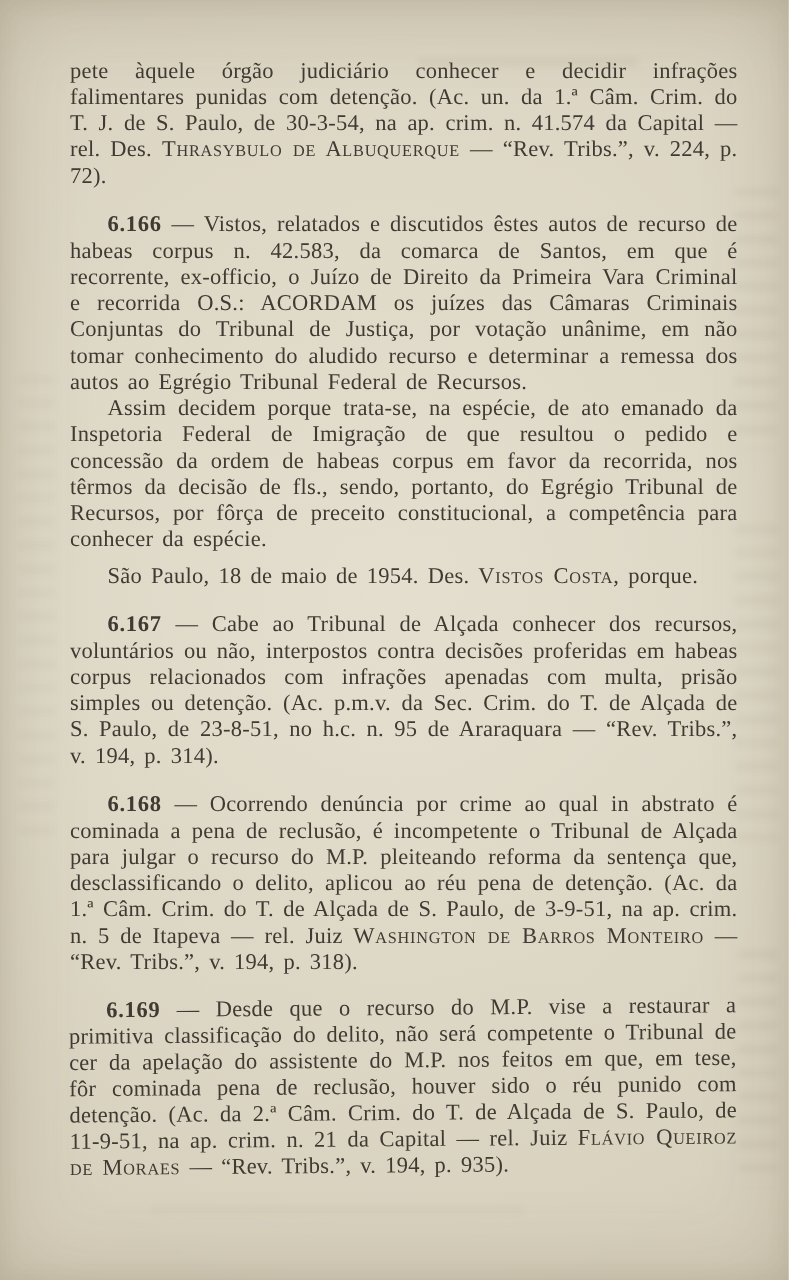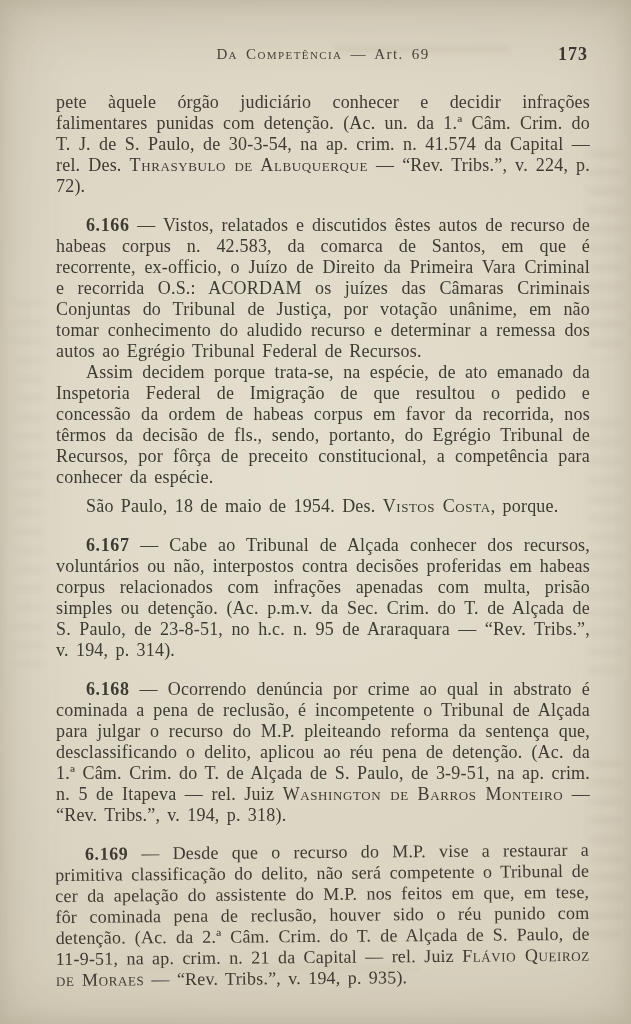--- a/index.html
+++ b/index.html
@@ -80,26 +80,20 @@
 
 <div class="ghost g1"></div>
 <div class="ghost g2"></div>
 <div class="ghost g3"></div>
 <div class="ghost g4"></div>
 <div class="ghost g5"></div>
 <div class="ghost g6"></div>
 
 <div class="page">
 
-  <div class="running-head">
-    <div class="running-title">
-      <span class="sc-head">Da Competência</span><span> — Art. 69</span>
-    </div>
-    <div class="page-number">173</div>
-  </div>
 
   <div class="text-block">
       <p class="para noindent"><span class="normal">pete àquele órgão judiciário conhecer e decidir infrações falimentares punidas com detenção. (Ac. un. da 1.ª Câm. Crim. do T. J. de S. Paulo, de 30-3-54, na ap. crim. n. 41.574 da Capital — rel. Des. </span><span class="smallcaps">Thrasybulo de Albuquerque</span><span class="normal"> — “Rev. Tribs.”, v. 224, p. 72).</span></p>
       <p class="para sec"><span class="bold">6.166</span><span class="normal"> — Vistos, relatados e discutidos êstes autos de recurso de </span><span class="italic">habeas corpus</span><span class="normal"> n. 42.583, da comarca de Santos, em que é recorrente, </span><span class="italic">ex-officio</span><span class="normal">, o Juízo de Direito da Primeira Vara Criminal e recorrida O.S.: ACORDAM os juízes das Câmaras Criminais Conjuntas do Tribunal de Justiça, por votação unânime, em não tomar conhecimento do aludido recurso e determinar a remessa dos autos ao Egrégio Tribunal Federal de Recursos.</span></p>
       <p class="para"><span class="normal">Assim decidem porque trata-se, na espécie, de ato emanado da Inspetoria Federal de Imigração de que resultou o pedido e concessão da ordem de </span><span class="italic">habeas corpus</span><span class="normal"> em favor da recorrida, nos têrmos da decisão de fls., sendo, portanto, do Egrégio Tribunal de Recursos, por fôrça de preceito constitucional, a competência para conhecer da espécie.</span></p>
       <p class="para sm"><span class="normal">São Paulo, 18 de maio de 1954. Des. </span><span class="smallcaps">Vistos Costa</span><span class="normal">, porque.</span></p>
       <p class="para sec"><span class="bold">6.167</span><span class="normal"> — Cabe ao Tribunal de Alçada conhecer dos recursos, voluntários ou não, interpostos contra decisões proferidas em </span><span class="italic">habeas corpus</span><span class="normal"> relacionados com infrações apenadas com multa, prisão simples ou detenção. (Ac. p.m.v. da Sec. Crim. do T. de Alçada de S. Paulo, de 23-8-51, no h.c. n. 95 de Araraquara — “Rev. Tribs.”, v. 194, p. 314).</span></p>
       <p class="para sec"><span class="bold">6.168</span><span class="normal"> — Ocorrendo denúncia por crime ao qual </span><span class="italic">in abstrato</span><span class="normal"> é cominada a pena de reclusão, é incompetente o Tribunal de Alçada para julgar o recurso do M.P. pleiteando reforma da sentença que, desclassificando o delito, aplicou ao réu pena de detenção. (Ac. da 1.ª Câm. Crim. do T. de Alçada de S. Paulo, de 3-9-51, na ap. crim. n. 5 de Itapeva — rel. Juiz </span><span class="smallcaps">Washington de Barros Monteiro</span><span class="normal"> — “Rev. Tribs.”, v. 194, p. 318).</span></p>
       <p class="para sec tilt"><span class="bold">6.169</span><span class="normal"> — Desde que o recurso do M.P. vise a restaurar a primitiva classificação do delito, não será competente o Tribunal de cer da apelação do assistente do M.P. nos feitos em que, em tese, fôr cominada pena de reclusão, houver sido o réu punido com detenção. (Ac. da 2.ª Câm. Crim. do T. de Alçada de S. Paulo, de 11-9-51, na ap. crim. n. 21 da Capital — rel. Juiz </span><span class="smallcaps">Flávio Queiroz de Moraes</span><span class="normal"> — “Rev. Tribs.”, v. 194, p. 935).</span></p>
     </div>

